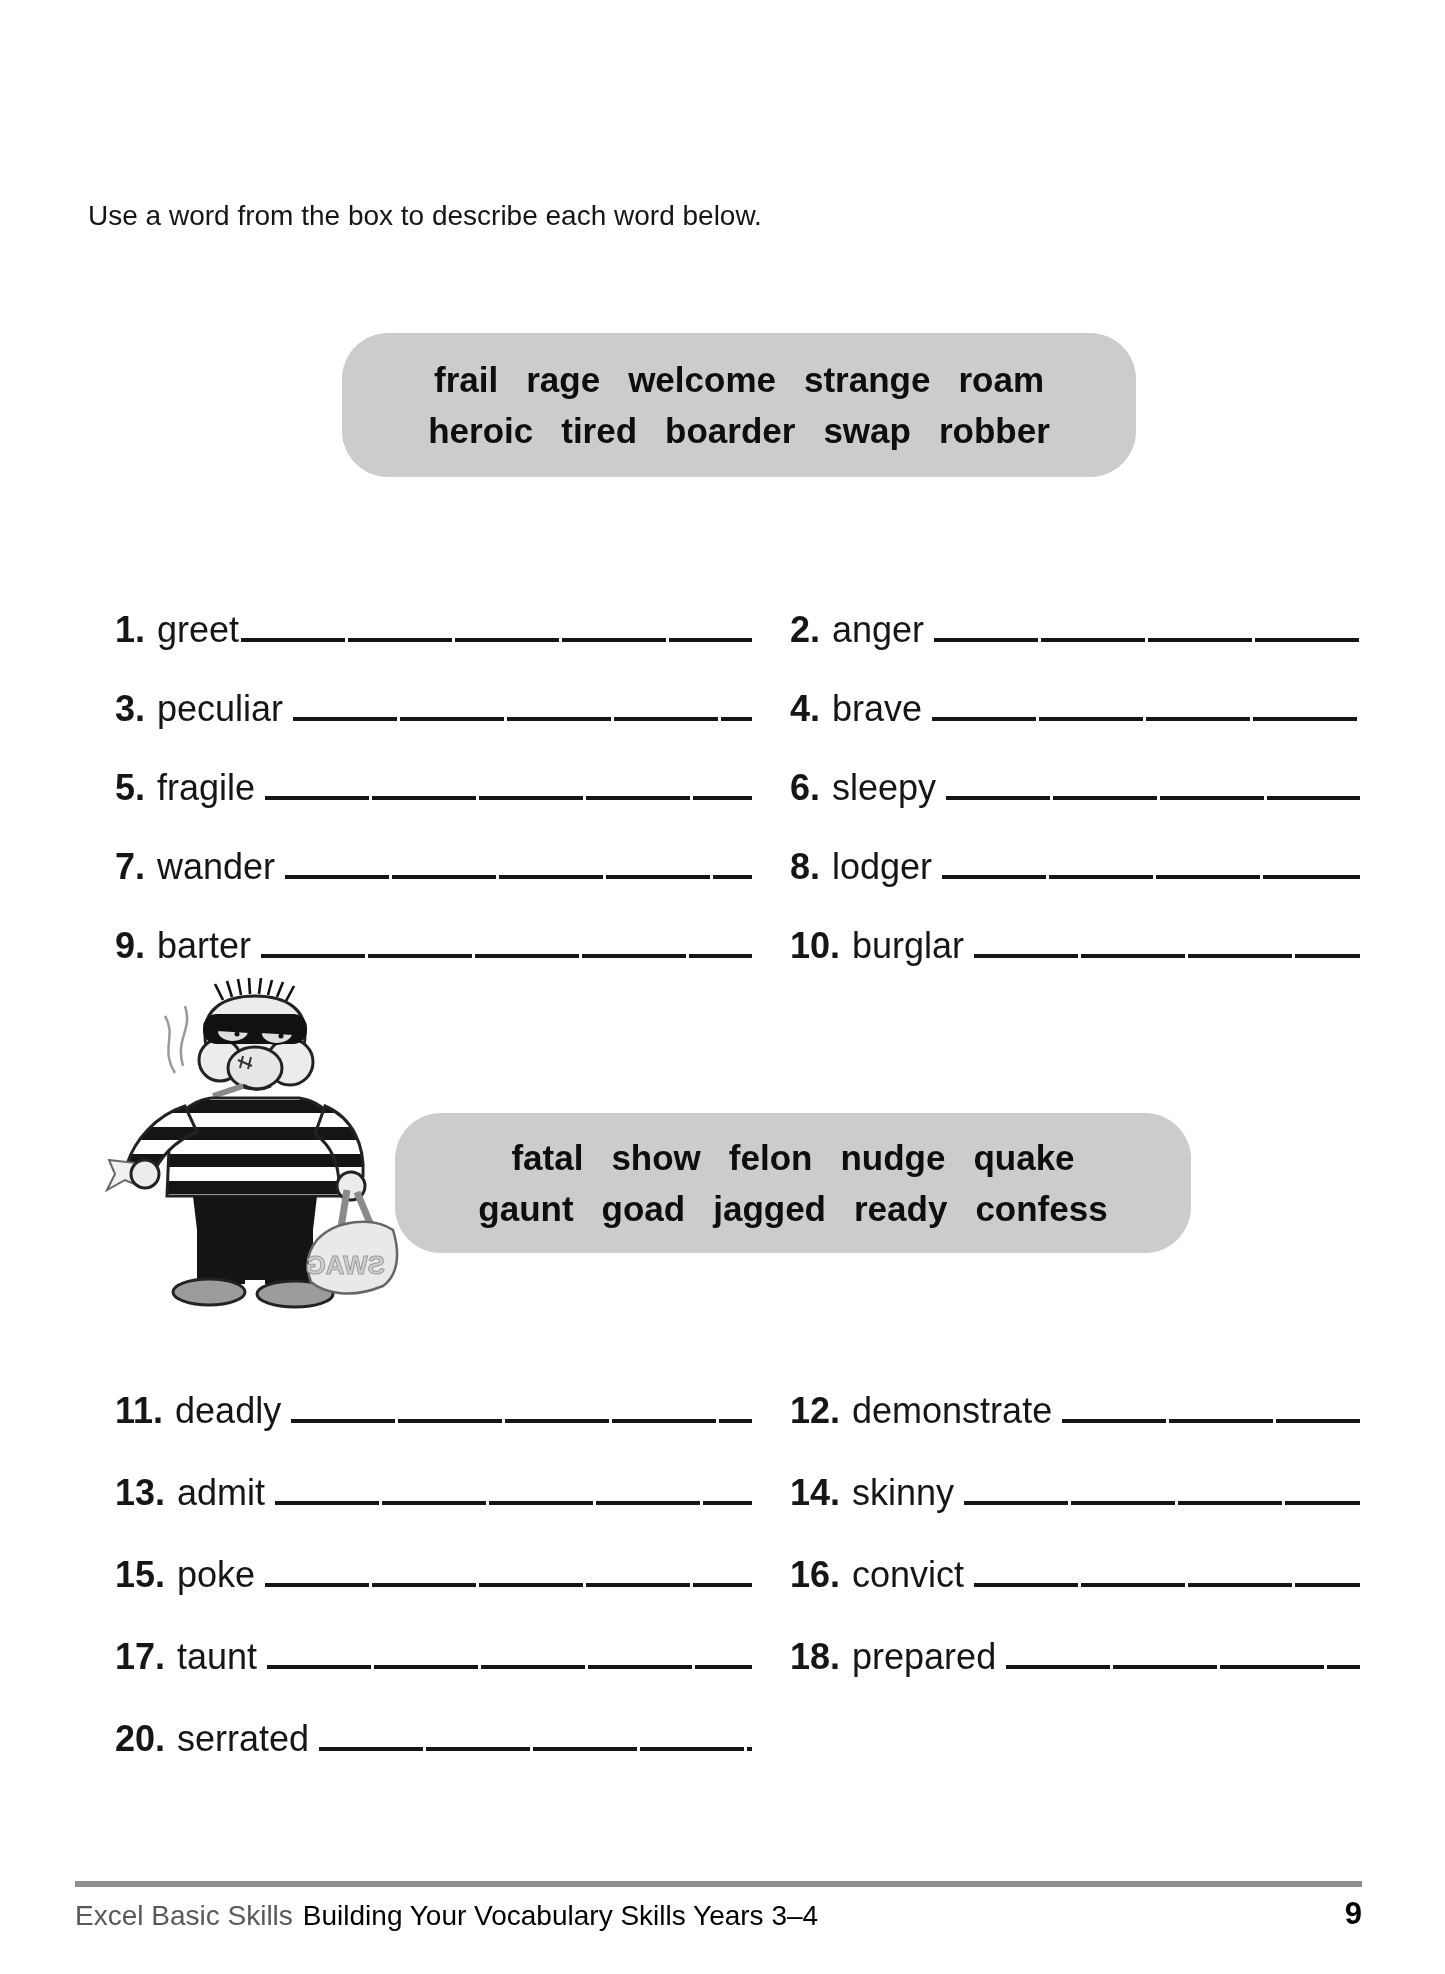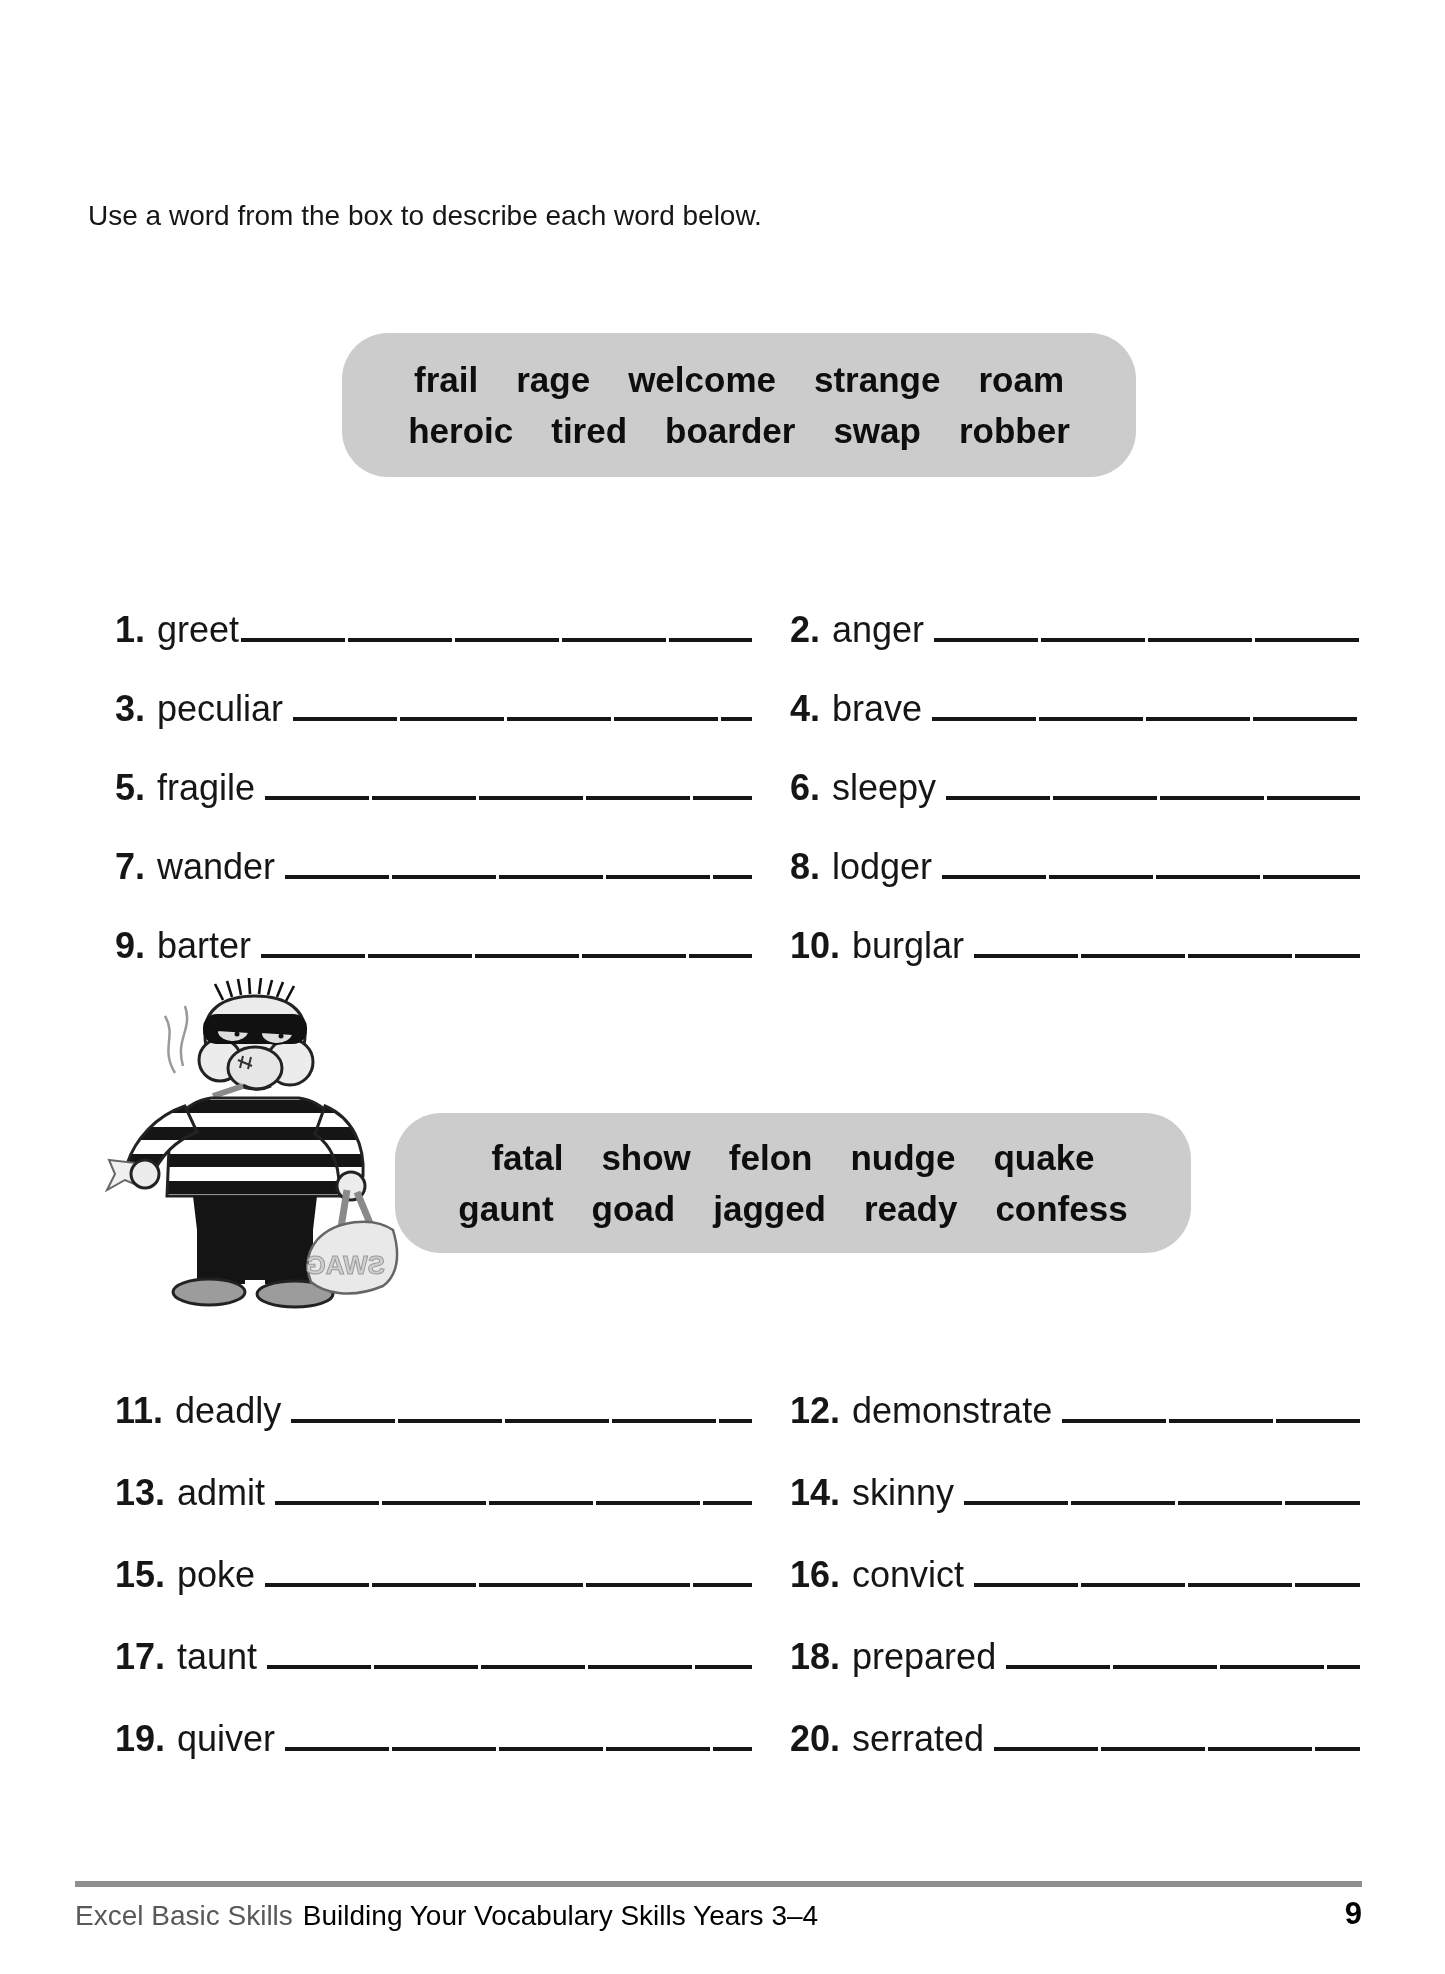--- a/index.html
+++ b/index.html
@@ -44,21 +44,21 @@
   .wordbox{
     position:absolute;
     background:var(--box-gray);
     border-radius:46px;
     display:flex;flex-direction:column;justify-content:center;
     gap:16px;
   }
   .wordbox1{left:342px;top:333px;width:794px;height:144px;}
   .wordbox2{left:395px;top:1113px;width:796px;height:140px;}
   .wb-row{
-    display:flex;justify-content:center;gap:38px;
+    display:flex;justify-content:center;gap:28px;
     font-size:35px;font-weight:bold;color:#0e0e0e;
     line-height:1;
   }
   
   .list{
     position:absolute;left:115px;width:1245px;
     display:grid;
     grid-template-columns:675px 1fr;
   }
   .list-a{top:571px;grid-auto-rows:79px;}
@@ -284,25 +284,20 @@
         <span class="num">17.</span>
         <span class="word">taunt</span>
         <span class="blank"></span>
       </div>
       <div class="item">
         <span class="num">18.</span>
         <span class="word">prepared</span>
         <span class="blank"></span>
       </div>
       <div class="item">
-        <span class="num">19.</span>
-        <span class="word">quiver</span>
-        <span class="blank"></span>
-      </div>
-      <div class="item">
         <span class="num">20.</span>
         <span class="word">serrated</span>
         <span class="blank"></span>
       </div>
     </div>
 
   <div class="footer-rule"></div>
   <footer class="footer">
     <span class="series">Excel Basic Skills</span>
     <span class="book">Building Your Vocabulary Skills Years 3–4</span>

